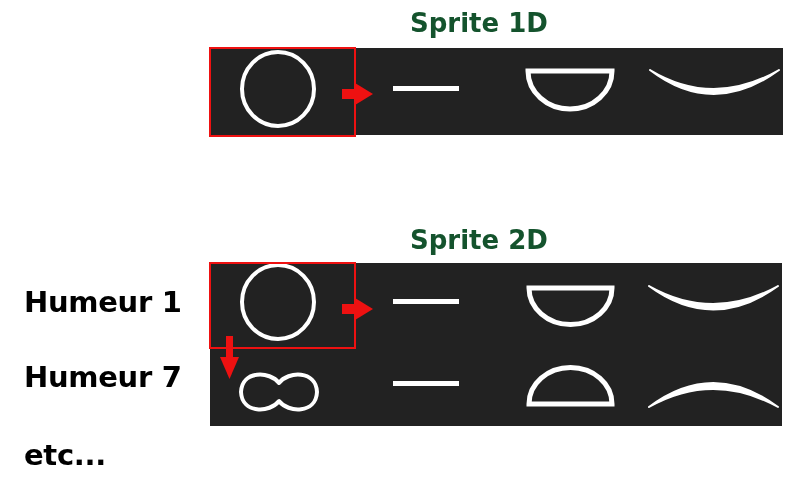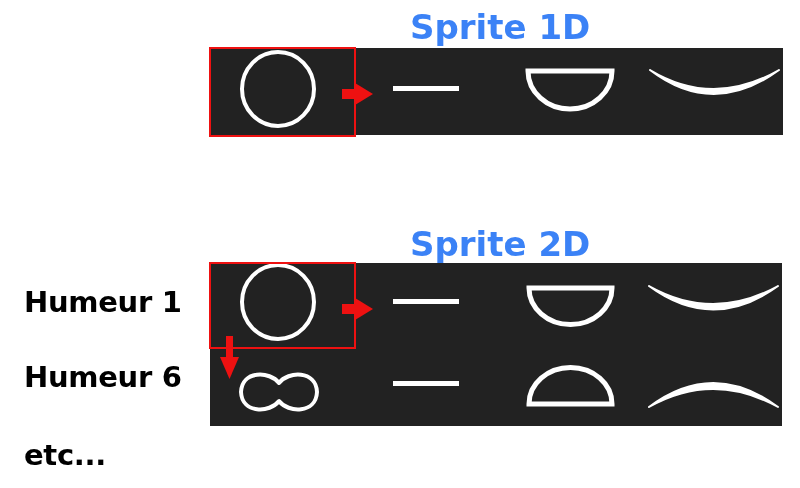--- a/index.html
+++ b/index.html
@@ -2,21 +2,21 @@
 <html><head>
   <meta charset="utf-8">
   <style>
     html, body { margin: 0; padding: 0; }
     body {
       width: 800px; height: 488px; background: #ffffff;
       position: relative; overflow: hidden;
       font-family: "DejaVu Sans", "Liberation Sans", sans-serif;
     }
     .title {
-      position: absolute; font-weight: bold; font-size: 34px; color: #3b82f6;
+      position: absolute; font-weight: bold; font-size: 26px; color: #14532d;
       line-height: 1; white-space: nowrap;
     }
     .row-label {
       position: absolute; font-weight: bold; font-size: 29px; color: #000;
       line-height: 1; white-space: nowrap; letter-spacing: -0.3px;
     }
     .strip {
       position: absolute; background: #222222;
     }
     .frame-highlight {
@@ -55,21 +55,21 @@
   </g>
 </svg>
 
 <div class="frame-highlight" style="left:209px; top:47px; width:147px; height:90px;"></div>
 
 <div class="title" style="left:410px; top:227px;">Sprite 2D</div>
 
 <div class="strip" style="left:210px; top:263px; width:572px; height:163px;"></div>
 
 <div class="row-label" style="left:24px; top:288px;">Humeur 1</div>
-<div class="row-label" style="left:24px; top:363px;">Humeur 6</div>
+<div class="row-label" style="left:24px; top:363px;">Humeur 7</div>
 <div class="row-label" style="left:24px; top:441px;">etc...</div>
 
 <svg class="layer" width="800" height="488">
 
   <g>
     <g>
       <ellipse cx="278" cy="302" rx="36" ry="37" fill="none" stroke="#ffffff" stroke-width="4"></ellipse>
     </g>
     <g>
     <rect x="393" y="299" width="66" height="5" fill="#ffffff"></rect>

